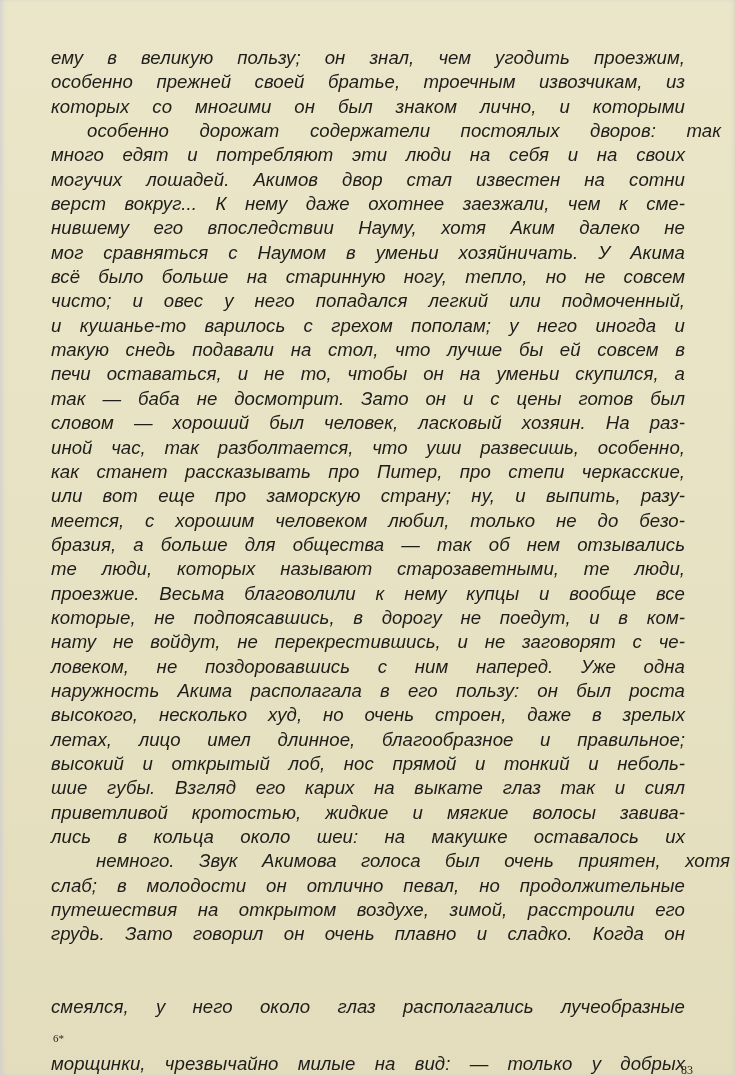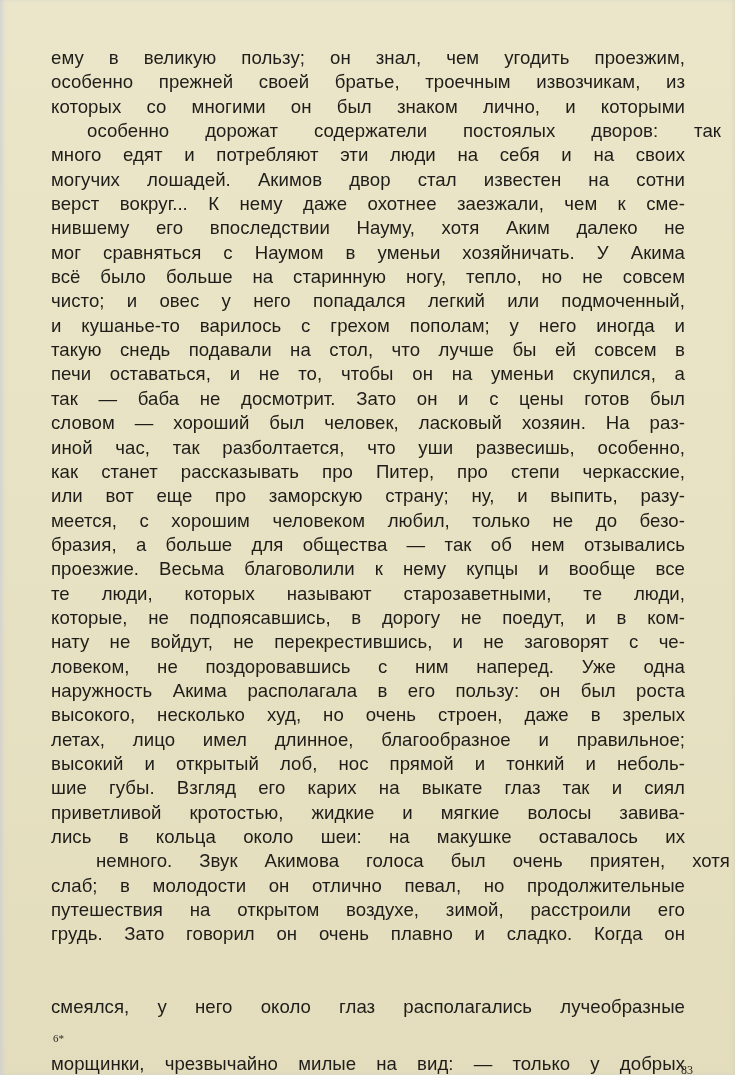--- a/index.html
+++ b/index.html
@@ -18,20 +18,21 @@
     font-family: "Liberation Sans Narrow", "Liberation Sans", sans-serif;
     font-size: 18.6px; line-height: 24.35px;
     color: #1f1d1a;
     letter-spacing: 0.05px;
   }
   .line {
     display: block; white-space: nowrap;
     text-align: justify; text-align-last: justify;
     height: 24.35px;
     transform-origin: left center;
+    font-style: italic;
   }
   .sig {
     position: absolute; left: 53px; top: 1032px;
     font-family: "Liberation Serif", serif; font-size: 11px; color: #2a2724;
   }
   .page-number {
     position: absolute; left: 681px; top: 1063px;
     font-family: Liberation Serif, serif; font-size: 12px; color: #24211e;
   }
 </style>
@@ -54,22 +55,22 @@
     <span class="line" style="display: block; width: 634px;">и кушанье-то варилось с грехом пополам; у него иногда и</span>
     <span class="line" style="display: block; width: 634px;">такую снедь подавали на стол, что лучше бы ей совсем в</span>
     <span class="line" style="display: block; width: 634px;">печи оставаться, и не то, чтобы он на уменьи скупился, а</span>
     <span class="line" style="display: block; width: 634px;">так — баба не досмотрит. Зато он и с цены готов был</span>
     <span class="line" style="display: block; width: 634px;">словом — хороший был человек, ласковый хозяин. На раз-</span>
     <span class="line" style="display: block; width: 634px;">иной час, так разболтается, что уши развесишь, особенно,</span>
     <span class="line" style="display: block; width: 634px;">как станет рассказывать про Питер, про степи черкасские,</span>
     <span class="line" style="display: block; width: 634px;">или вот еще про заморскую страну; ну, и выпить, разу-</span>
     <span class="line" style="display: block; width: 634px;">меется, с хорошим человеком любил, только не до безо-</span>
     <span class="line" style="display: block; width: 634px;">бразия, а больше для общества — так об нем отзывались</span>
+    <span class="line" style="display: block; width: 634px;">те люди, которых называют старозаветными, те люди,</span>
     <span class="line" style="display: block; width: 634px;">проезжие. Весьма благоволили к нему купцы и вообще все</span>
-    <span class="line" style="display: block; width: 634px;">те люди, которых называют старозаветными, те люди,</span>
     <span class="line" style="display: block; width: 634px;">которые, не подпоясавшись, в дорогу не поедут, и в ком-</span>
     <span class="line" style="display: block; width: 634px;">нату не войдут, не перекрестившись, и не заговорят с че-</span>
     <span class="line" style="display: block; width: 634px;">ловеком, не поздоровавшись с ним наперед. Уже одна</span>
     <span class="line" style="display: block; width: 634px;">наружность Акима располагала в его пользу: он был роста</span>
     <span class="line" style="display: block; width: 634px;">высокого, несколько худ, но очень строен, даже в зрелых</span>
     <span class="line" style="display: block; width: 634px;">летах, лицо имел длинное, благообразное и правильное;</span>
     <span class="line" style="display: block; width: 634px;">высокий и открытый лоб, нос прямой и тонкий и неболь-</span>
     <span class="line" style="display: block; width: 634px;">шие губы. Взгляд его карих на выкате глаз так и сиял</span>
     <span class="line" style="display: block; width: 634px;">приветливой кротостью, жидкие и мягкие волосы завива-</span>
     <span class="line" style="display: block; width: 634px;">лись в кольца около шеи: на макушке оставалось их</span>

